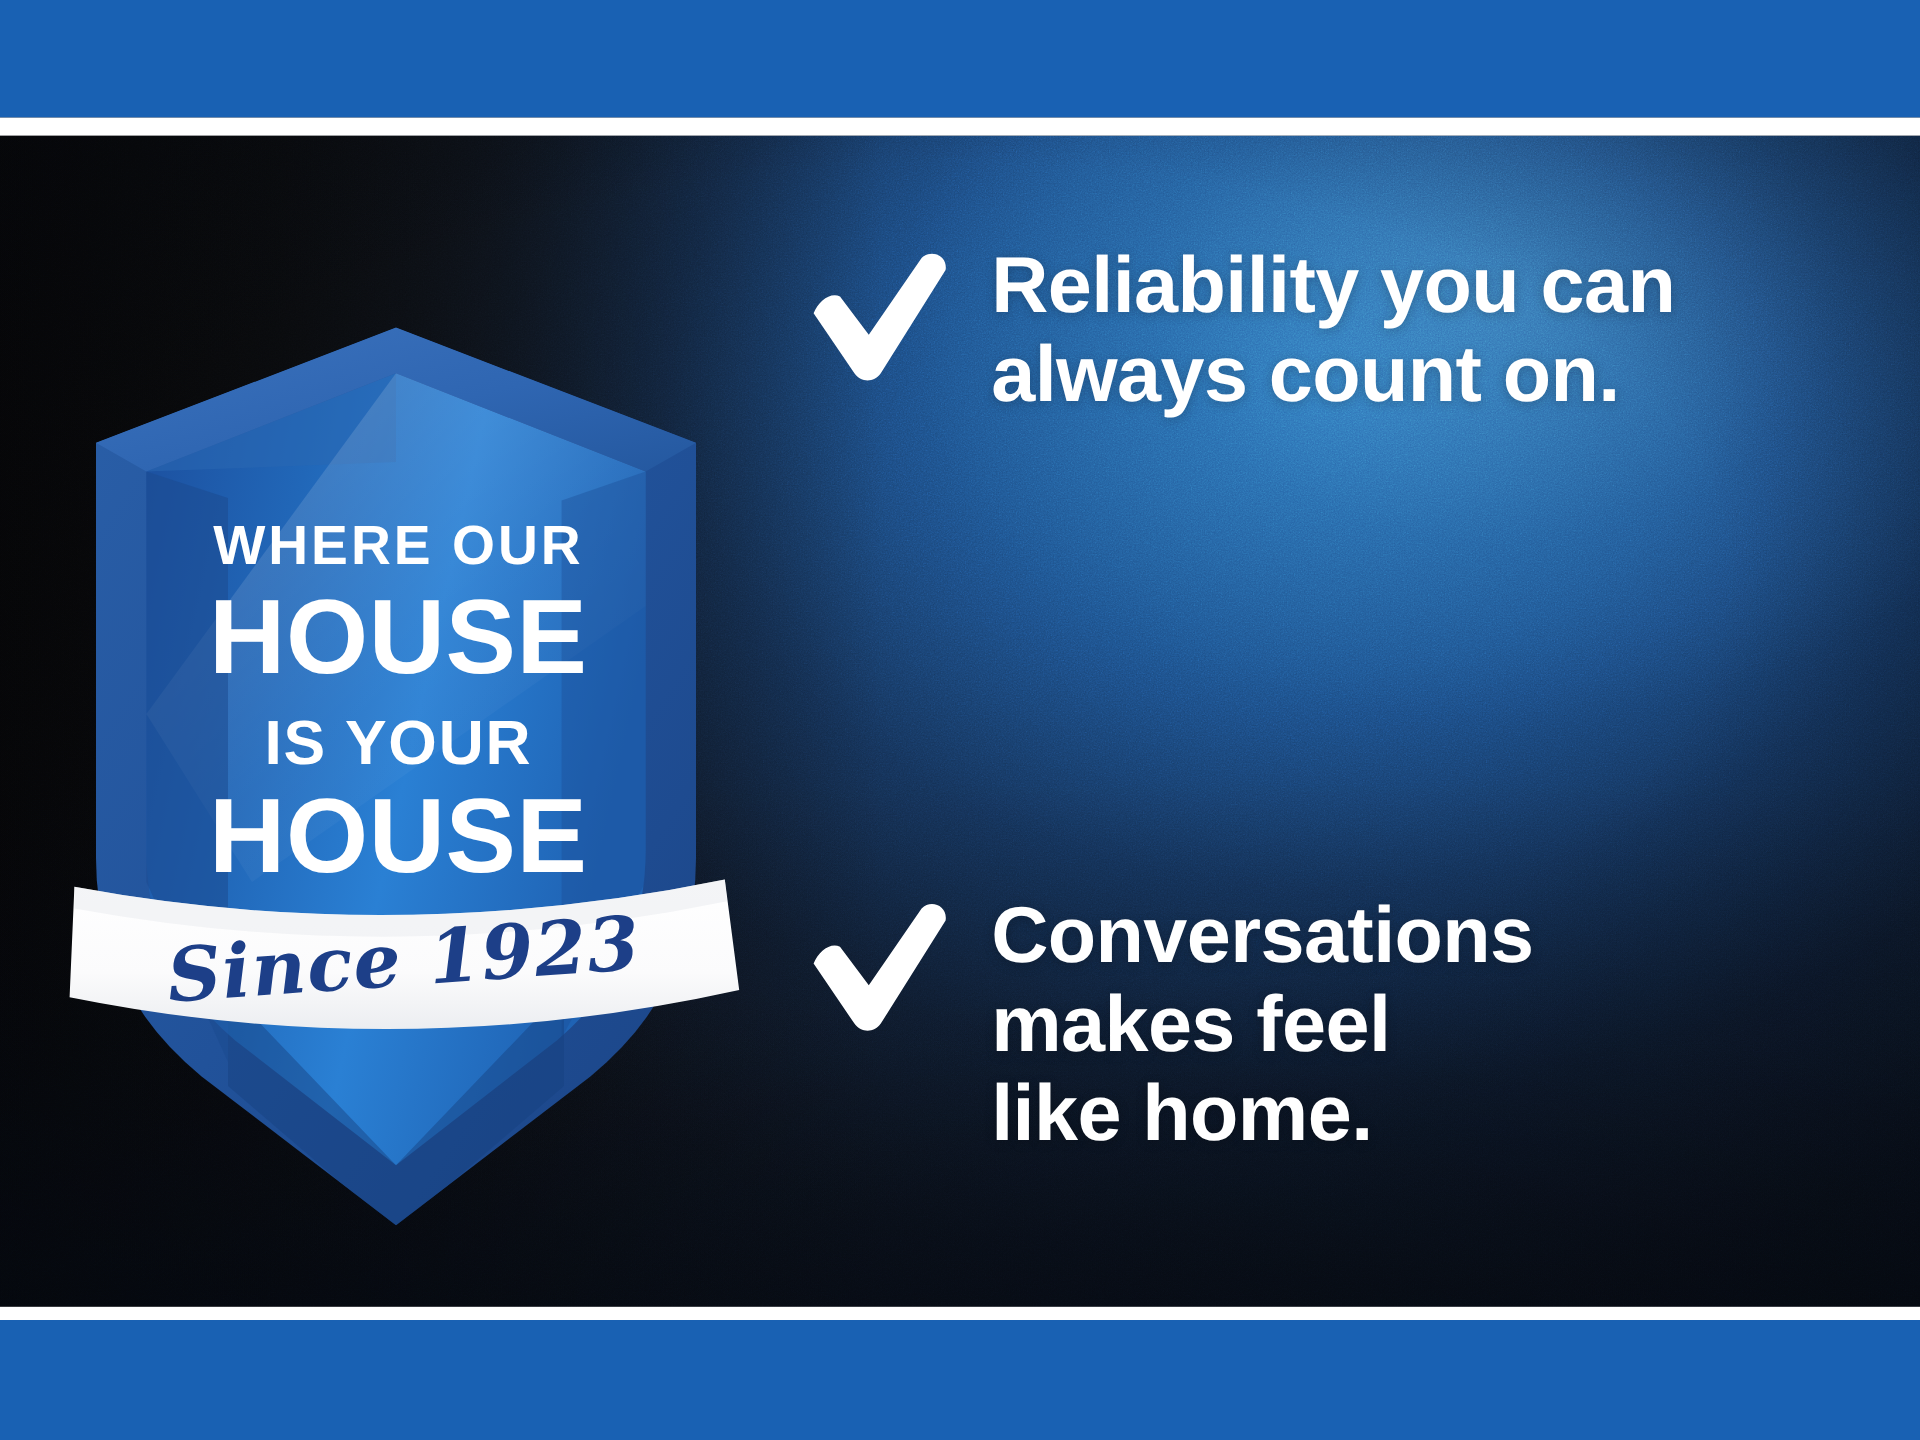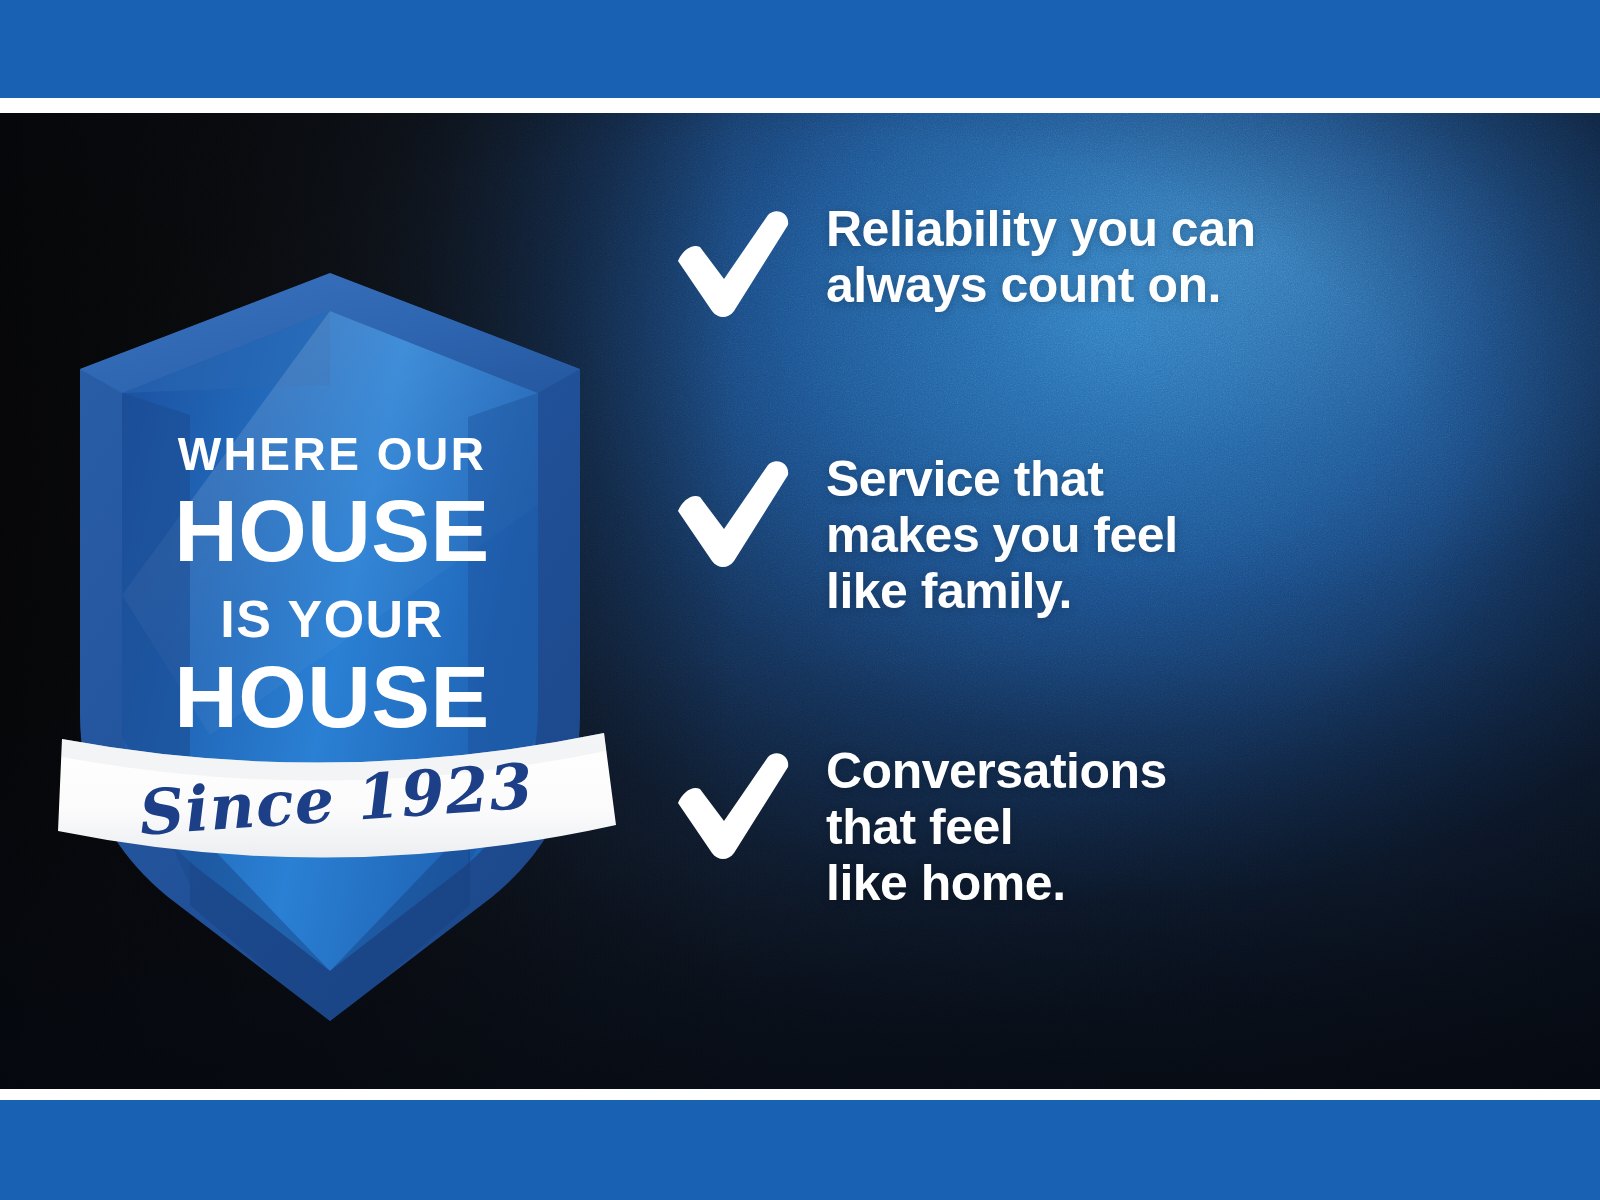--- a/index.html
+++ b/index.html
@@ -143,21 +143,21 @@
     flex: 0 0 auto;
     width: 124px;
     height: 112px;
     margin-top: 6px;
   }
   .check svg { display: block; width: 100%; height: 100%; }
 
   .bullet-text {
     font-family: "Liberation Sans", sans-serif;
     font-weight: bold;
-    font-size: 50px;
+    font-size: 66px;
     line-height: 1.12;
     color: #ffffff;
     letter-spacing: -0.5px;
     white-space: pre-line;
     text-shadow: 0 2px 10px rgba(0,0,0,0.22);
   }
 </style>
 </head>
 <body>
 
@@ -281,39 +281,29 @@
       <div class="bullet b1">
         <div class="check">
           <svg viewBox="0 0 124 112" xmlns="http://www.w3.org/2000/svg">
             <path d="M 6 54 C 10 44 20 36 28 40 L 52 72 L 96 8 C 104 0 118 6 116 18 L 62 104 C 56 112 46 112 40 104 Z" fill="#ffffff"></path>
           </svg>
         </div>
         <div class="bullet-text">Reliability you can
 always count on.</div>
       </div>
 
-      <div class="bullet b2">
-        <div class="check">
-          <svg viewBox="0 0 124 112" xmlns="http://www.w3.org/2000/svg">
-            <path d="M 6 54 C 10 44 20 36 28 40 L 52 72 L 96 8 C 104 0 118 6 116 18 L 62 104 C 56 112 46 112 40 104 Z" fill="#ffffff"></path>
-          </svg>
-        </div>
-        <div class="bullet-text">Service that
-makes you feel
-like family.</div>
-      </div>
 
       <div class="bullet b3">
         <div class="check">
           <svg viewBox="0 0 124 112" xmlns="http://www.w3.org/2000/svg">
             <path d="M 6 54 C 10 44 20 36 28 40 L 52 72 L 96 8 C 104 0 118 6 116 18 L 62 104 C 56 112 46 112 40 104 Z" fill="#ffffff"></path>
           </svg>
         </div>
         <div class="bullet-text">Conversations
-that feel
+makes feel
 like home.</div>
       </div>
 
     </div>
   </div>
 
   <div class="bar-gap bottom"></div>
   <div class="brand-bar bottom"></div>
 
 </div>

